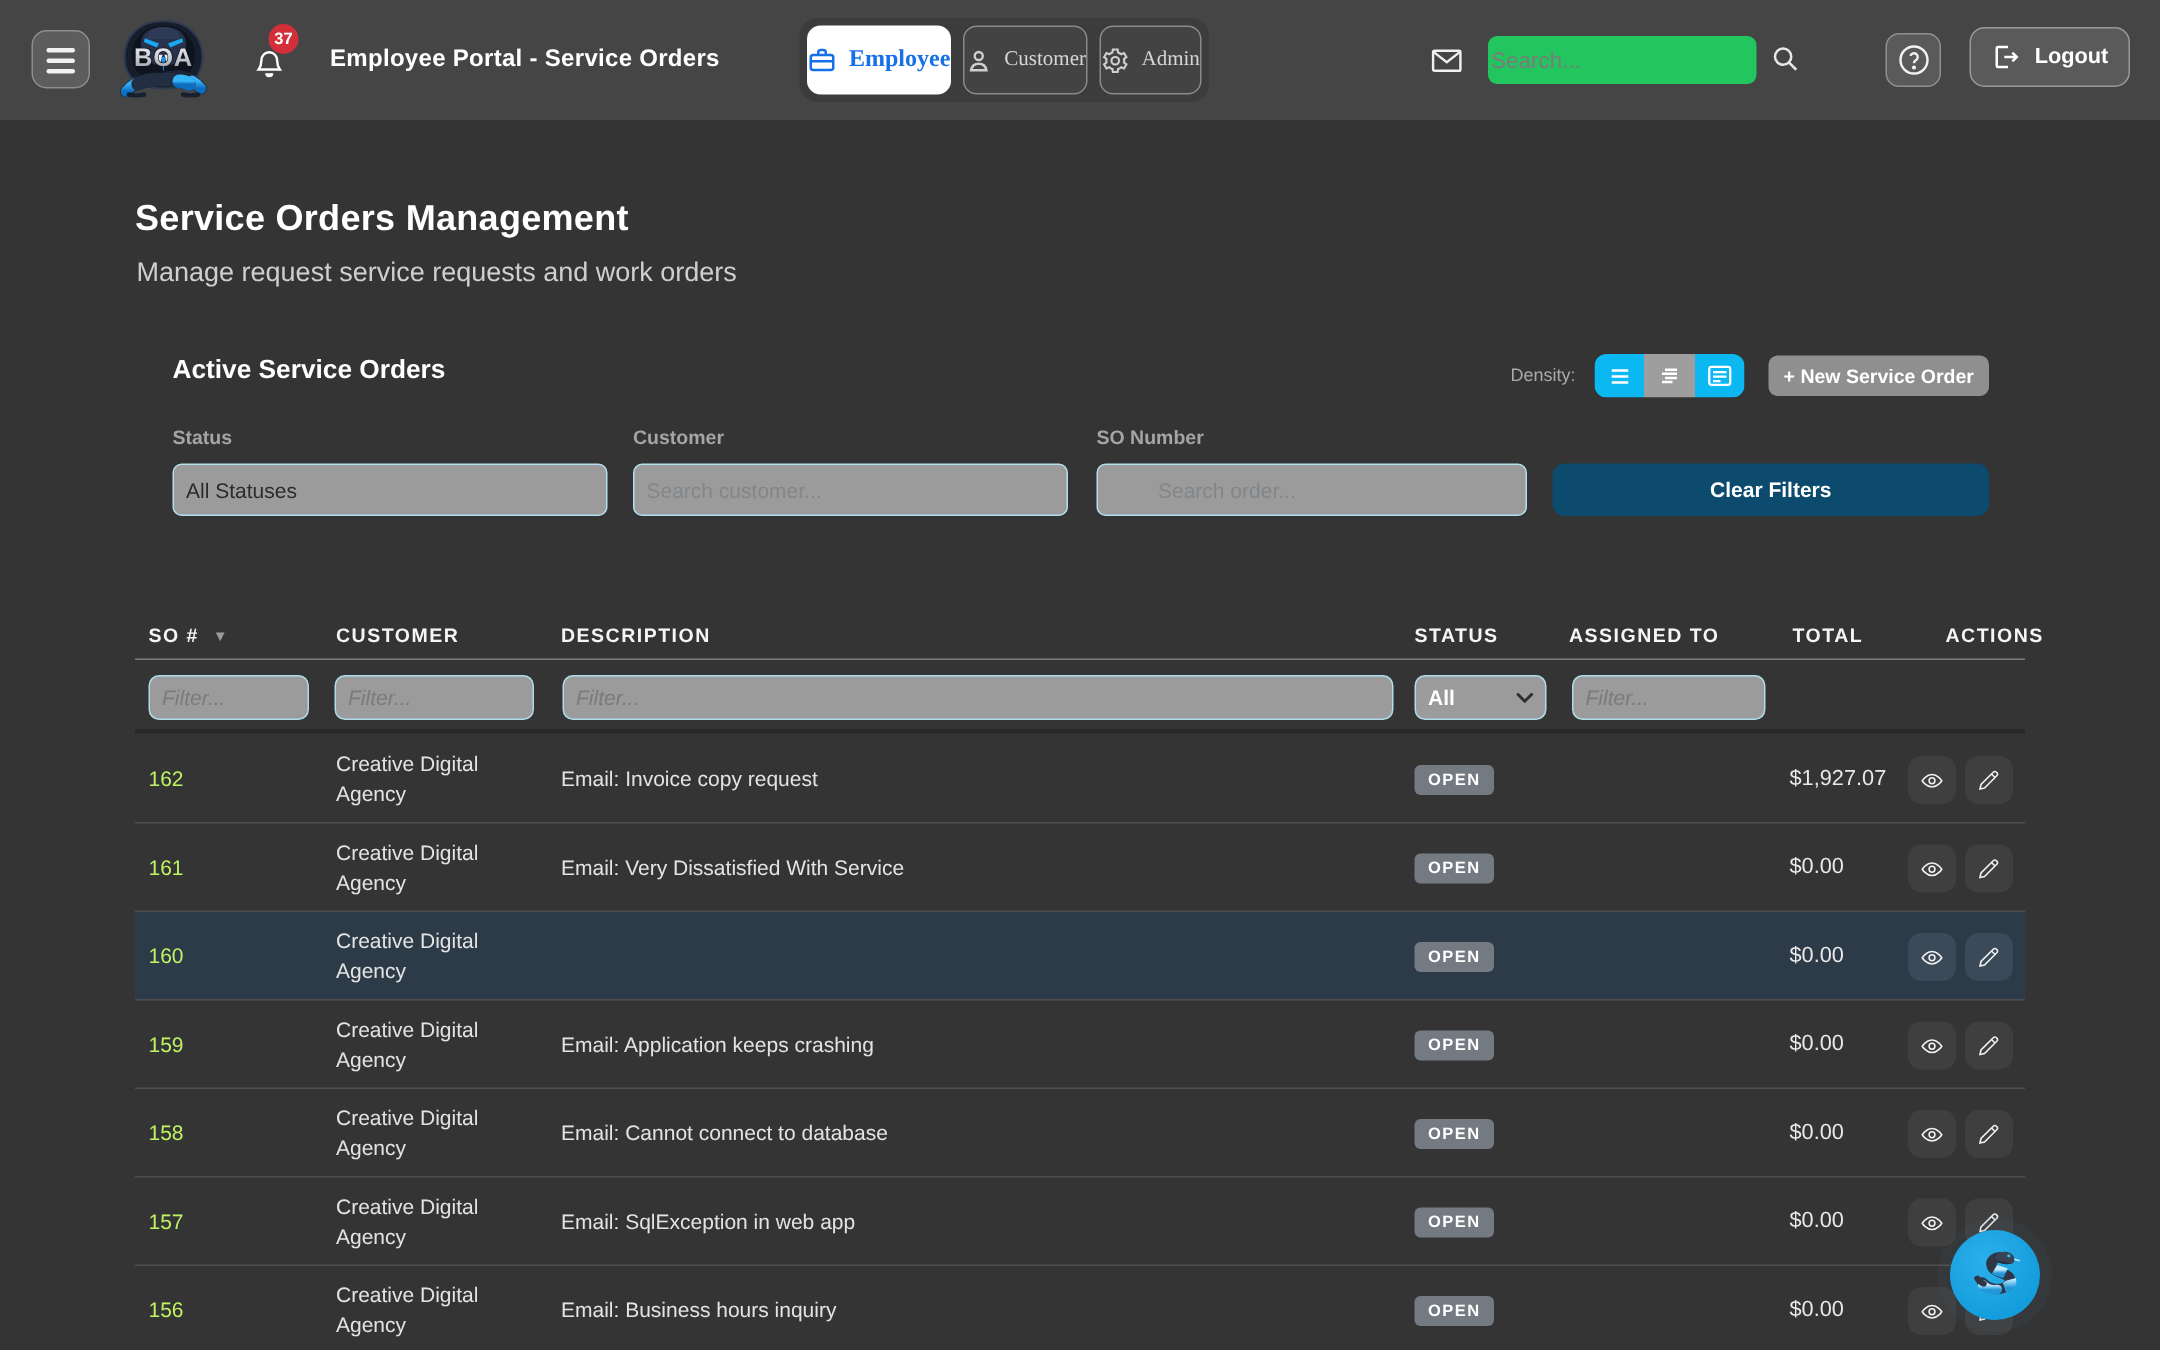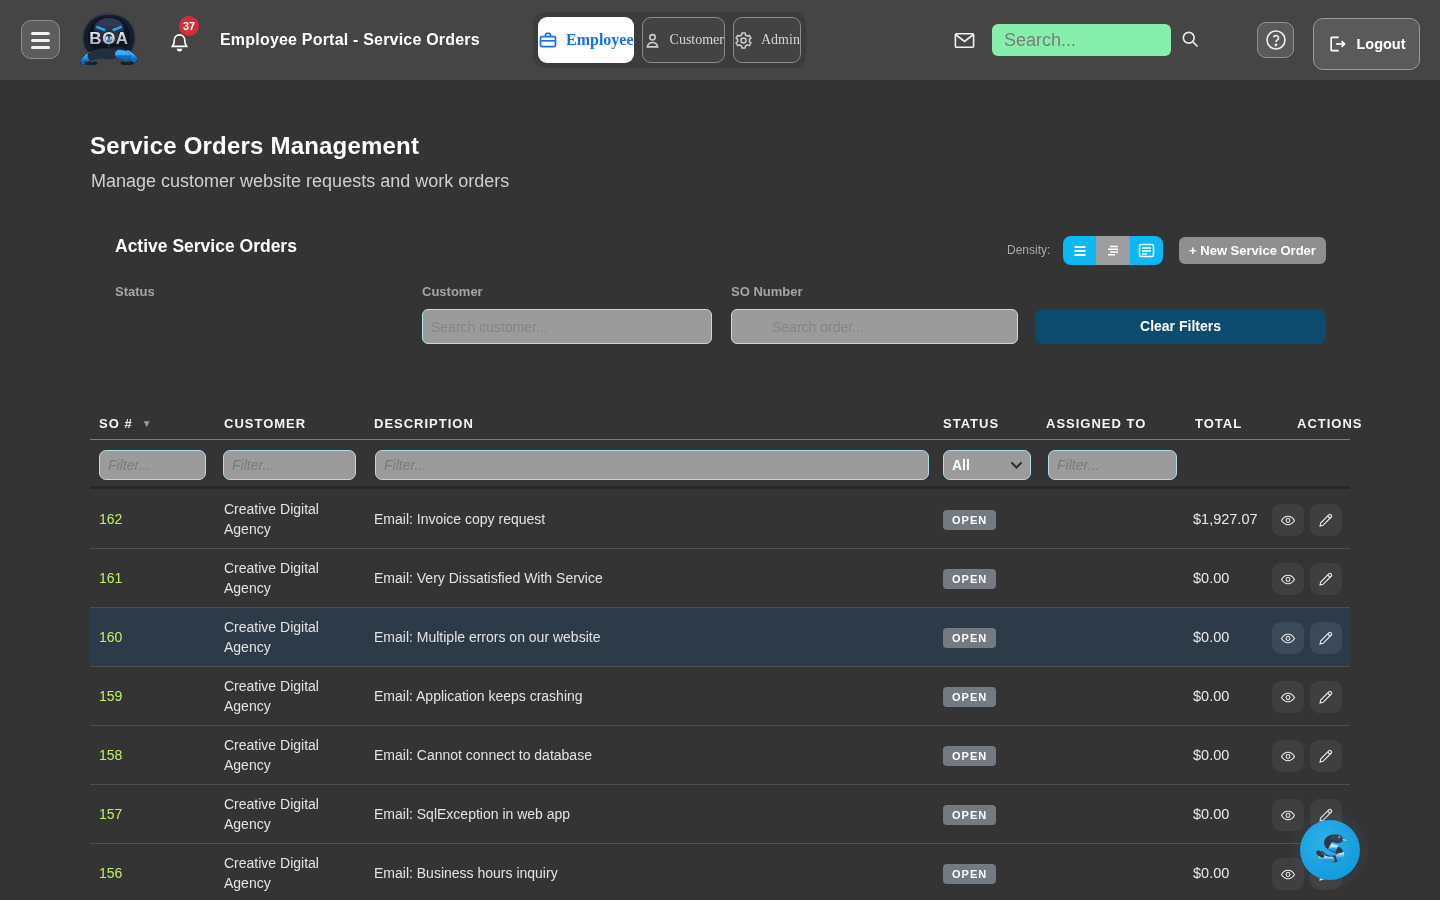--- a/index.html
+++ b/index.html
@@ -17,25 +17,25 @@
 .hamb span:nth-child(3){ top:25px; }
 .logo { position:absolute; left:80px; top:13px; }
 .bellwrap { position:absolute; left:167px; top:20px; width:40px; height:44px; }
 .badge { position:absolute; left:12px; top:-4px; min-width:20px; height:20px; background:#d32f3b; color:#fff; font-size:11px; font-weight:bold; border-radius:10px; text-align:center; line-height:20px; padding:0 3px; }
 .htitle { position:absolute; left:220px; top:0; height:80px; line-height:80px; color:#fff; font-size:16px; font-weight:bold; letter-spacing:.2px; }
 .navgrp { position:absolute; left:533px; top:12px; height:56px; background:#3c3c3c; border-radius:12px; padding:5px; display:flex; gap:8px; }
 .navbtn { height:46px; border-radius:9px; display:flex; align-items:center; gap:8px; padding:0 0; font-size:14px;font-family:Liberation Serif, serif; }
 .navbtn.active { background:#fff; color:#1670e8; font-weight:bold; font-size:16px; }
 .navbtn.ghost { background:#434343; border:1px solid #8a8a8a; color:#d6d6d6; }
 .mailico { position:absolute; left:953px; top:29px; }
-.hsearch { position:absolute; left:992px; top:24px; width:179px; height:32px; background:#86efac; border:none; border-radius:6px; padding:0 12px; font-size:18px; color:#333; font-family:"Liberation Sans", sans-serif; }
+.hsearch { position:absolute; left:992px; top:24px; width:179px; height:32px; background:#22c55e; border:none; border-radius:6px; padding:0 2px; font-size:15px; color:#333; font-family:"Liberation Sans", sans-serif; }
 .hsearch::placeholder { color:#7c7c7c; }
 .magico { position:absolute; left:1180px; top:29px; }
 .helpbtn { position:absolute; left:1257px; top:22px; width:37px; height:36px; background:#5a5a5a; border:1px solid #909090; border-radius:9px; display:flex; align-items:center; justify-content:center; }
-.logoutbtn { position:absolute; left:1313px; top:18px; width:107px; height:52px; background:#5a5a5a; border:1px solid #9a9a9a; border-radius:10px; display:flex; align-items:center; justify-content:center; gap:9px; color:#fff; font-size:14.5px; font-weight:bold; }
+.logoutbtn { position:absolute; left:1313px; top:18px; width:107px; height:40px; background:#5a5a5a; border:1px solid #9a9a9a; border-radius:10px; display:flex; align-items:center; justify-content:center; gap:9px; color:#fff; font-size:14.5px; font-weight:bold; }
 
 
 h1 { position:absolute; left:90px; top:132px; font-size:24px; color:#fff; letter-spacing:.2px; }
 .subtitle { position:absolute; left:91px; top:171px; font-size:18px; color:#cfcfcf; }
 .h2 { position:absolute; left:115px; top:236px; font-size:17.5px; font-weight:bold; color:#fff; }
 .density-label { position:absolute; left:1007px; top:243px; font-size:12px; color:#a9a9a9; }
 .density { position:absolute; left:1063px; top:236px; width:100px; height:29px; border-radius:8px; overflow:hidden; display:flex; }
 .density .d { width:33.34px; height:29px; display:flex; align-items:center; justify-content:center; }
 .density .on { background:#0cb8f2; }
 .density .off { background:#9e9e9e; }
@@ -171,21 +171,21 @@
     <svg width="20" height="20" viewBox="0 0 24 24" fill="none" stroke="#fff" stroke-width="2">
           <path d="M14 4H6a1 1 0 0 0-1 1v14a1 1 0 0 0 1 1h8"></path>
           <path d="M11 12h10"></path>
           <path d="M17.5 8.5L21 12l-3.5 3.5"></path>
         </svg>
     Logout
   </div>
 </header>
 
 <h1><b>Service Orders Management</b></h1>
-<div class="subtitle">Manage customer website requests and work orders</div>
+<div class="subtitle">Manage request service requests and work orders</div>
 <div class="h2">Active Service Orders</div>
 <div class="density-label">Density:</div>
 <div class="density">
   <div class="d on">
         <svg width="16" height="16" viewBox="0 0 16 16" stroke="#fff" stroke-width="1.8">
           <path d="M2.5 4h11M2.5 8h11M2.5 12h11"></path>
         </svg>
       </div>
   <div class="d off">
         <svg width="16" height="16" viewBox="0 0 16 16" stroke="#fff" stroke-width="1.6">
@@ -197,20 +197,21 @@
           <rect x="1.5" y="1.5" width="14" height="12" rx="1.5"></rect>
           <path d="M4 5h9M4 8h9M4 11h5"></path>
         </svg>
       </div>
 </div>
 <div class="newbtn">+ New Service Order</div>
 
 <div class="flabel" style="left:115px;">Status</div>
 <div class="flabel" style="left:422px;">Customer</div>
 <div class="flabel" style="left:731px;">SO Number</div>
+<select class="finput" style="left:115px; width:290px;"><option>All Statuses</option></select>
 <input class="finput" style="left: 422px; width: 290px;" placeholder="Search customer...">
 <input class="finput" style="left: 731px; width: 287px; padding-left: 40px;" placeholder="Search order...">
 <div class="clearbtn">Clear Filters</div>
 
 <div class="thead">
   <span style="left:99px;">SO #&nbsp;&nbsp;<i style="font-style:normal;font-size:10px;color:#9a9a9a;letter-spacing:0;position:relative;top:-1px;">▼</i></span>
   <span style="left:224px;">CUSTOMER</span>
   <span style="left:374px;">DESCRIPTION</span>
   <span style="left:943px;">STATUS</span>
   <span style="left:1046px;">ASSIGNED TO</span>
@@ -269,21 +270,20 @@
             <svg width="16" height="16" viewBox="0 0 24 24" fill="none" stroke="#f0f0f0" stroke-width="1.6">
               <path d="M3 21l1-4.5L16.5 4a1.8 1.8 0 0 1 2.6 0l.9.9a1.8 1.8 0 0 1 0 2.6L7.5 20z"></path>
               <path d="M14.5 6l3.5 3.5"></path>
             </svg>
           </div>
         </div>
   </div>
 <div class="row hl">
     <div class="c-so">160</div>
     <div class="c-cust">Creative Digital Agency</div>
-    <div class="c-desc">Email: Multiple errors on our website</div>
     <div class="c-badge">OPEN</div>
     <div class="c-total">$0.00</div>
     <div class="c-act">
           <div class="abtn">
             <svg width="16" height="13" viewBox="0 0 24 20" fill="none" stroke="#f0f0f0" stroke-width="1.6">
               <path d="M2 10s4-6.5 10-6.5S22 10 22 10s-4 6.5-10 6.5S2 10 2 10z"></path>
               <circle cx="12" cy="10" r="3"></circle>
             </svg>
           </div>
           <div class="abtn">

